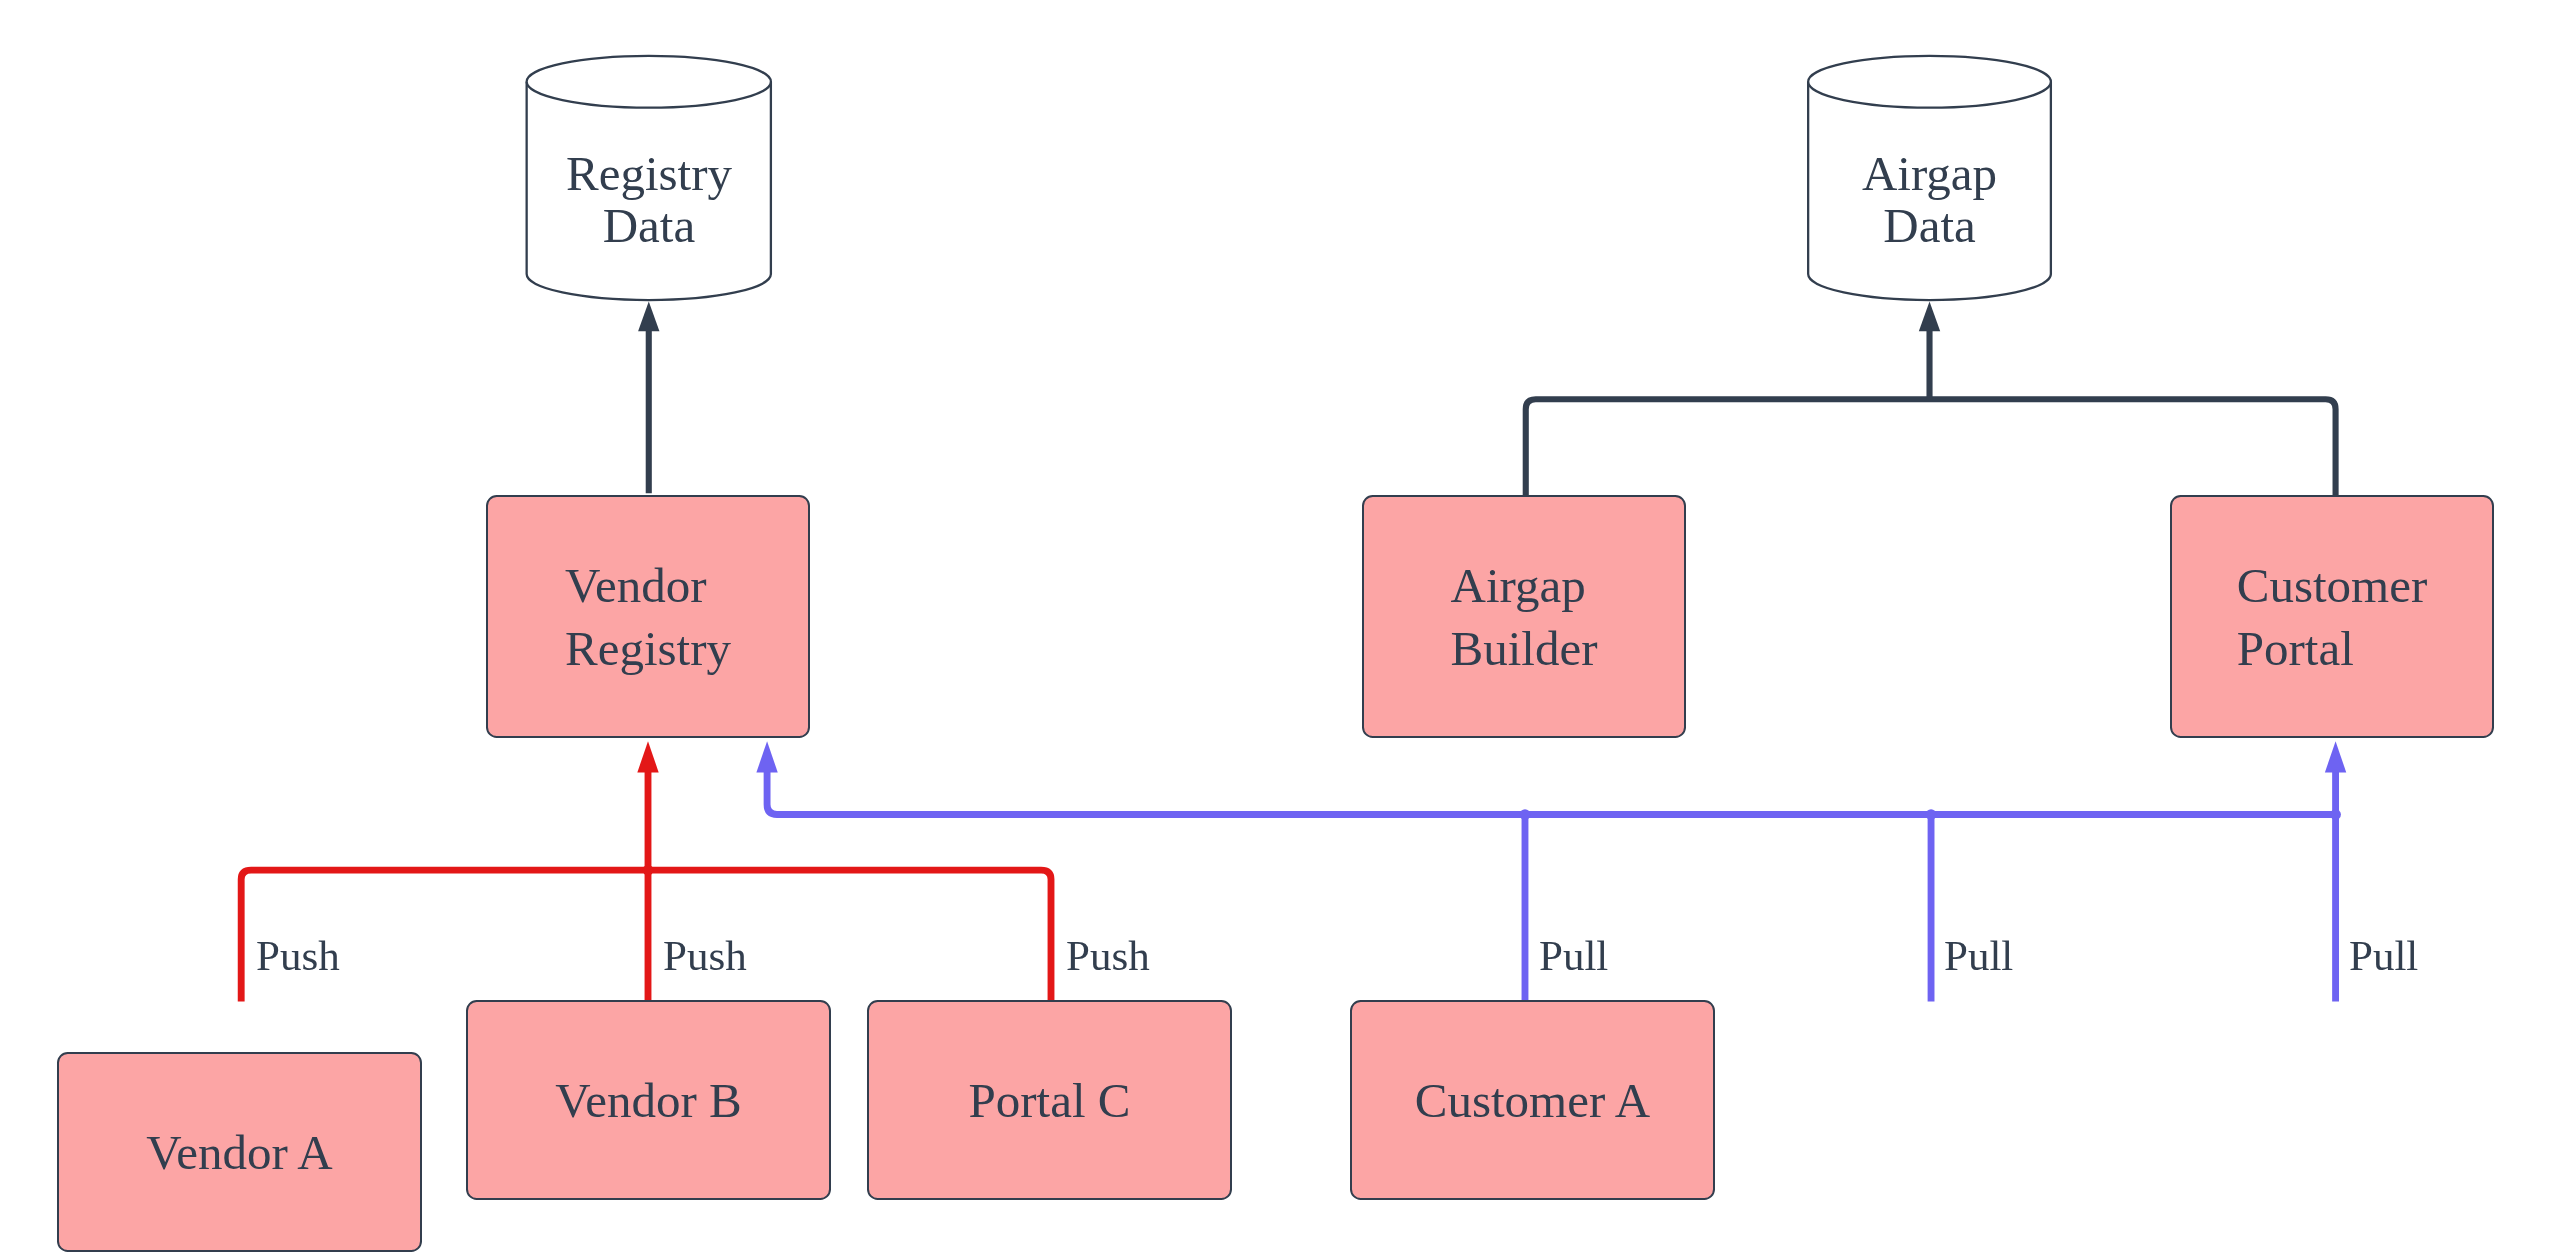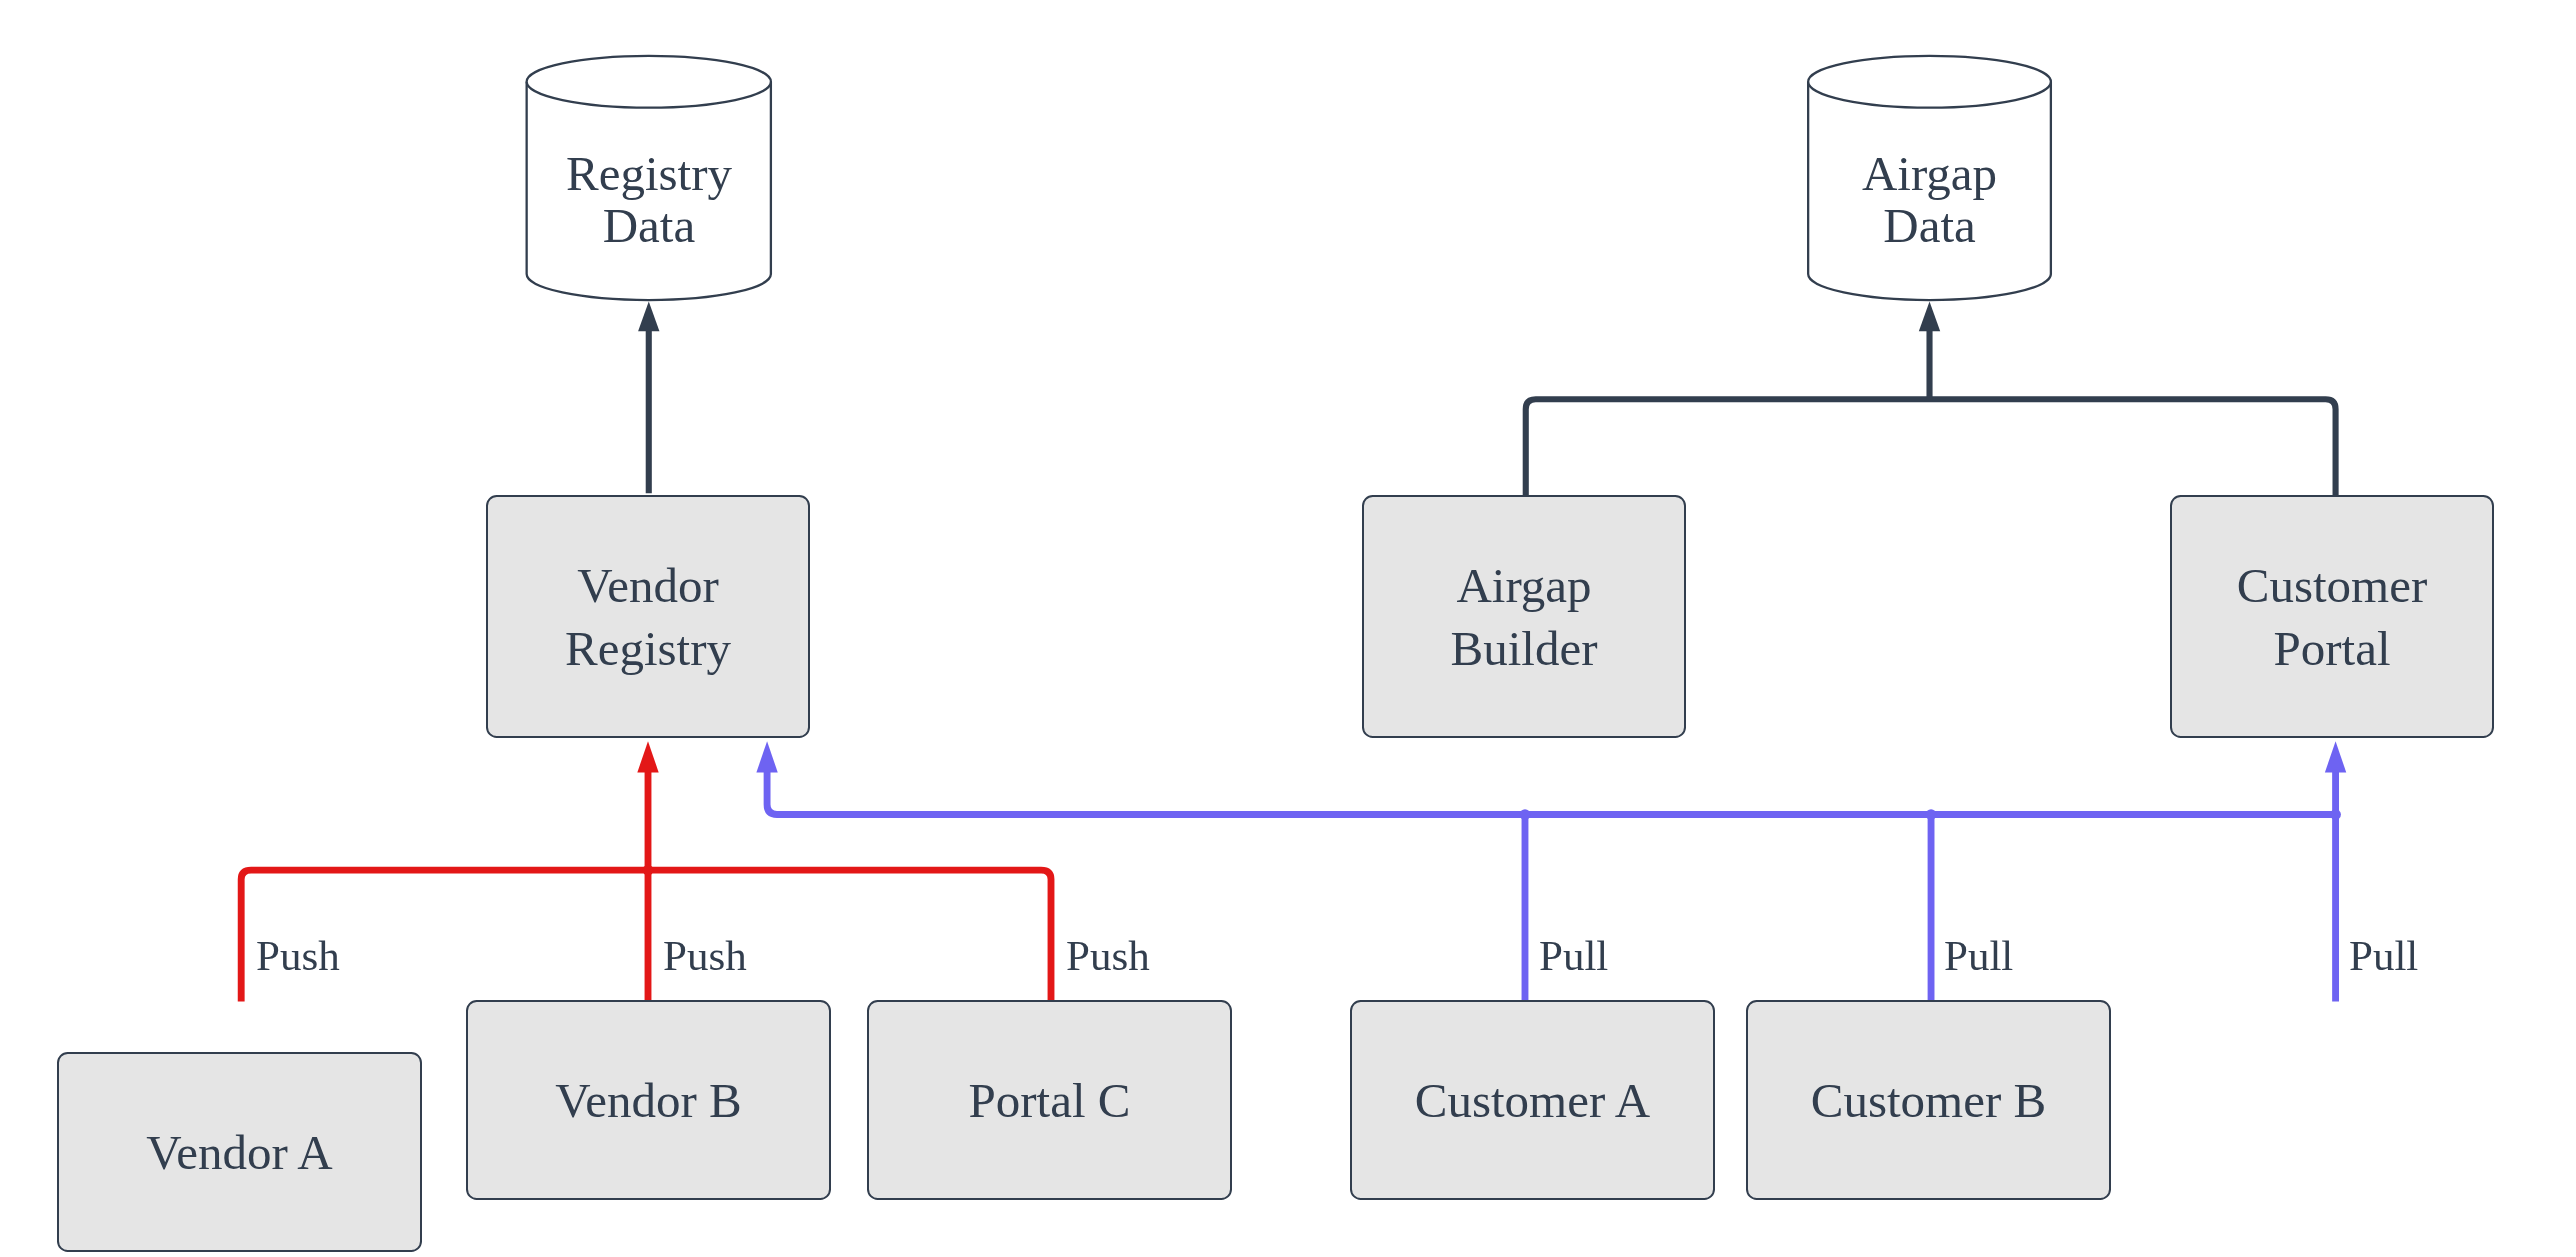--- a/index.html
+++ b/index.html
@@ -24,25 +24,25 @@
   .wire-red{stroke:var(--red);stroke-width:9;}
   .wire-blue{stroke:var(--blue);stroke-width:9;}
   .head-dark{fill:var(--dark);stroke:none;}
   .head-red{fill:var(--red);stroke:none;}
   .head-blue{fill:var(--blue);stroke:none;}
   .dot-red{fill:var(--red);stroke:none;}
   .dot-blue{fill:var(--blue);stroke:none;}
   .cyl{fill:#ffffff;stroke:var(--dark);stroke-width:3;}
   .node{
     position:absolute;
-    background:#e5e5e5;
+    background:#fca5a5;
     border:2.3px solid var(--dark);
     border-radius:10.7px;
     display:flex;align-items:center;justify-content:center;
-    text-align:center;
+    text-align:left;
   }
   .node-label{font-size:49px;line-height:63px;}
   .node-label span{display:block;}
   .endpoint-label{font-size:49px;line-height:49px;}
   .ds-label{
     position:absolute;
     display:flex;align-items:center;justify-content:center;
     text-align:center;
     font-size:49px;line-height:52px;
   }
@@ -126,23 +126,20 @@
   </div>
   <div class="node" style="left:466px;top:1000px;width:365px;height:200px;">
     <div class="endpoint-label">Vendor B</div>
   </div>
   <div class="node" style="left:867px;top:1000px;width:365px;height:200px;">
     <div class="endpoint-label">Portal C</div>
   </div>
   <div class="node" style="left:1344px;top:1000px;width:365px;height:200px;margin-left:6px;">
     <div class="endpoint-label">Customer A</div>
   </div>
-  <div class="node" style="left:1746px;top:1000px;width:365px;height:200px;">
-    <div class="endpoint-label">Customer B</div>
-  </div>
 
   <div class="edge-label" style="left:256px;top:931px;">Push</div>
   <div class="edge-label" style="left:663px;top:931px;">Push</div>
   <div class="edge-label" style="left:1066px;top:931px;">Push</div>
   <div class="edge-label" style="left:1539px;top:931px;">Pull</div>
   <div class="edge-label" style="left:1944px;top:931px;">Pull</div>
   <div class="edge-label" style="left:2349px;top:931px;">Pull</div>
 
 </div>
 

